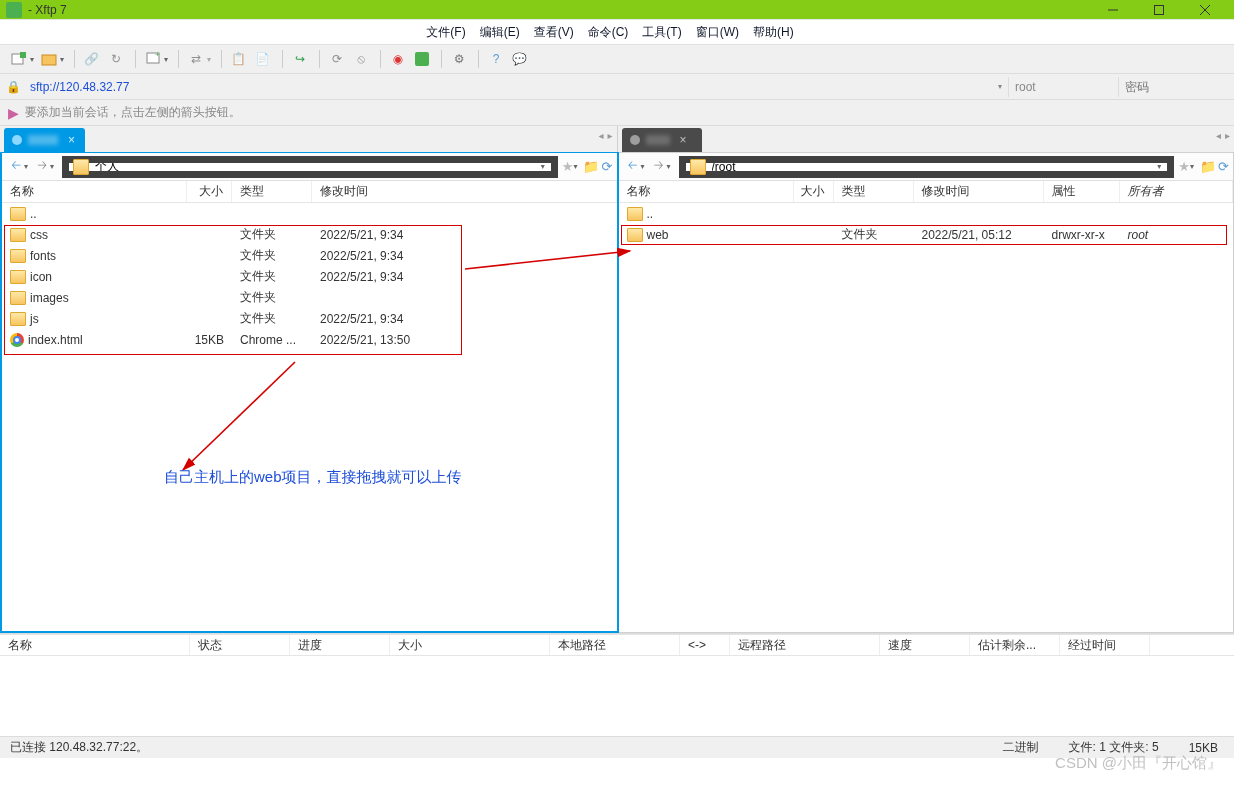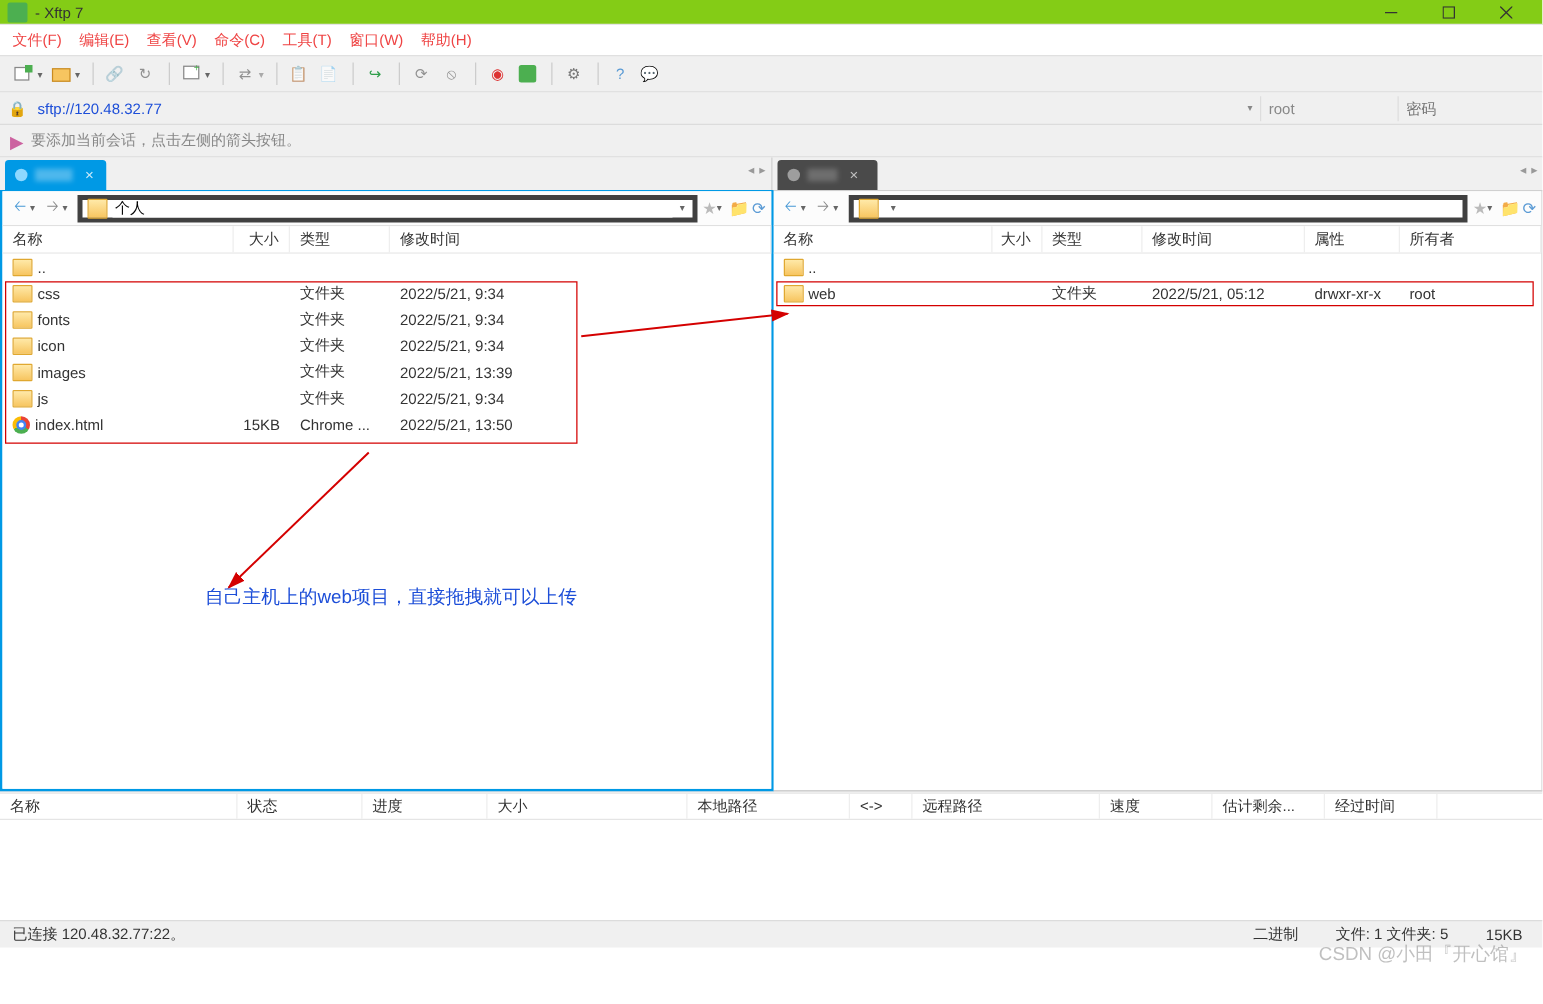--- a/index.html
+++ b/index.html
@@ -5,21 +5,21 @@
   * { box-sizing: border-box; font-family: "Microsoft YaHei", "Segoe UI", sans-serif; }
   body { margin:0; width:1234px; height:803px; background:#fff; overflow:hidden; font-size:12px; color:#333; position:relative; }
   
   .titlebar { height:20px; display:flex; align-items:center; padding:0 6px; border-bottom:1px solid #e5e5e5; background:#84cc16; }
   .titlebar .app-icon { width:16px; height:16px; background:#4caf50; border-radius:2px; margin-right:6px; }
   .titlebar .title { flex:1; font-size:12px; color:#333; }
   .winbtns { display:flex; }
   .winbtn { width:46px; height:30px; display:flex; align-items:center; justify-content:center; color:#333; font-size:13px; }
   .winbtn svg { width:10px; height:10px; }
   
-  .menubar { height:24px; display:flex; align-items:center; padding:2px 10px; font-size:12px; color:#ef4444; background:#fff; }
+  .menubar { height:24px; display:flex; align-items:center; padding:2px 10px; font-size:12px; color:#0f172a; background:#fff;justify-content:center; }
   .menubar span { margin-right:14px; cursor:default; }
   
   .toolbar { height:30px; background:#f0f0f0; border-top:1px solid #e0e0e0; border-bottom:1px solid #dcdcdc; display:flex; align-items:center; padding:0 8px; }
   .tbtn { width:22px; height:22px; margin-right:2px; display:flex; align-items:center; justify-content:center; border-radius:2px; }
   .tsep { width:1px; height:18px; background:#ccc; margin:0 6px; }
   .drop-arr { font-size:8px; color:#666; margin-left:-2px; margin-right:4px; }
   
   .addrrow { height:26px; background:#f0f0f0; border-bottom:1px solid #dcdcdc; display:flex; align-items:center; padding:0 6px; }
   .addr-lock { width:16px; height:16px; display:flex; align-items:center; justify-content:center; margin-right:6px; color:#e0a800; }
   .addr-input { flex:1; height:20px; border:none; background:transparent; color:#1d4ed8; font-size:12px; outline:none; }
@@ -42,33 +42,33 @@
   .tab-nav { position:absolute; right:4px; top:4px; display:flex; gap:4px; color:#999; font-size:10px; }
   
   .panes { display:flex; height:481px; }
   .pane { flex:1; display:flex; flex-direction:column; border:1px solid #d0d0d0; }
   .pane.left { border:2px solid #0099e5; border-top-width:1px; }
   .pane.right { border-left:none; }
   
   .navrow { height:28px; border-bottom:1px solid #e0e0e0; display:flex; align-items:center; padding:0 4px; background:#fcfcfc; }
   .nav-arr { width:18px; height:18px; display:flex; align-items:center; justify-content:center; color:#888; margin:0 1px; }
   .nav-arr.on { color:#4a9ad6; }
-  .path-box { flex:1; height:22px; border:4px solid #404040; background:#fff; display:flex; align-items:center; margin:0 4px; }
+  .path-box { flex:1; height:22px; border:7px solid #404040; background:#fff; display:flex; align-items:center; margin:0 4px; }
   .path-box .fld { width:16px; height:16px; margin:0 4px; }
   .path-box input { flex:1; border:none; outline:none; font-size:12px; height:100%; }
   .path-box .dd { width:16px; text-align:center; color:#666; font-size:8px; }
   .nav-end { display:flex; align-items:center; gap:2px; }
   .star { color:#bbb; font-size:13px; }
   .folder-mini { color:#e6a231; font-size:13px; }
   .refresh { color:#5b9bd5; font-size:13px; }
   
   .listhdr { height:22px; border-bottom:1px solid #e5e5e5; display:flex; align-items:center; background:#fff; }
   .col { padding:0 8px; font-size:12px; color:#333; border-right:1px solid #eee; height:100%; display:flex; align-items:center; overflow:hidden; white-space:nowrap; }
   .left .col.c-name{flex:0 0 185px;} .left .col.c-size{flex:0 0 45px; justify-content:flex-end;} .left .col.c-type{flex:0 0 80px;} .left .col.c-mod{flex:1;}
-  .right .col.c-name{flex:0 0 175px;} .right .col.c-size{flex:0 0 40px; justify-content:flex-end;} .right .col.c-type{flex:0 0 80px;} .right .col.c-mod{flex:0 0 130px;} .right .col.c-attr{flex:0 0 76px;} .right .col.c-own{flex:1;}
+  .right .col.c-name{flex:0 0 175px;} .right .col.c-size{flex:0 0 40px; justify-content:flex-end;} .right .col.c-type{flex:0 0 80px;} .right .col.c-mod{flex:0 0 130px;} .right .col.c-attr{flex:0 0 76px;} .right .col.c-own{flex:1;font-style:italic;}
   
   .filelist { flex:1; overflow:auto; background:#fff; position:relative; }
   .frow { height:21px; display:flex; align-items:center; font-size:12px; }
   .frow .col { border:none; }
   .ficon { width:16px; height:14px; margin-right:4px; display:inline-block; }
   .fld-ic { background:linear-gradient(#ffe9a8,#f7c560); border:1px solid #e0a830; border-radius:1px; }
   .chrome-ic { width:14px; height:14px; border-radius:50%; background:conic-gradient(#ea4335 0 120deg,#4caf50 120deg 240deg,#fbbc05 240deg 360deg); position:relative; }
   .chrome-ic::after{content:"";position:absolute;inset:3px;border-radius:50%;background:#fff;border:2px solid #4285f4;}
   .redbox { position:absolute; border:1.5px solid #d40000; pointer-events:none; }
   
@@ -259,21 +259,20 @@
         <div class="frow">
           <div class="col c-name"><span class="ficon fld-ic"></span>icon</div>
           <div class="col c-size"></div>
           <div class="col c-type">文件夹</div>
           <div class="col c-mod">2022/5/21, 9:34</div>
         </div>
         <div class="frow">
           <div class="col c-name"><span class="ficon fld-ic"></span>images</div>
           <div class="col c-size"></div>
           <div class="col c-type">文件夹</div>
-          <div class="col c-mod">2022/5/21, 13:39</div>
         </div>
         <div class="frow">
           <div class="col c-name"><span class="ficon fld-ic"></span>js</div>
           <div class="col c-size"></div>
           <div class="col c-type">文件夹</div>
           <div class="col c-mod">2022/5/21, 9:34</div>
         </div>
         <div class="frow">
           <div class="col c-name"><span class="ficon chrome-ic"></span>index.html</div>
           <div class="col c-size">15KB</div>
@@ -284,20 +283,21 @@
   </div>
 
   <div class="pane right">
     <div class="navrow">
       <div class="nav-arr on">🡠</div>
         <span class="drop-arr">▾</span>
       <div class="nav-arr">🡢</div>
         <span class="drop-arr">▾</span>
       <div class="path-box">
         <span class="ficon fld-ic fld"></span>
+        <input value="/root" style="">
         <span class="dd">▾</span>
       </div>
       <div class="nav-end">
         <span class="star">★</span>
           <span class="drop-arr">▾</span>
         <span class="folder-mini">📁</span>
         <span class="refresh">⟳</span>
       </div>
     </div>
     <div class="listhdr">

